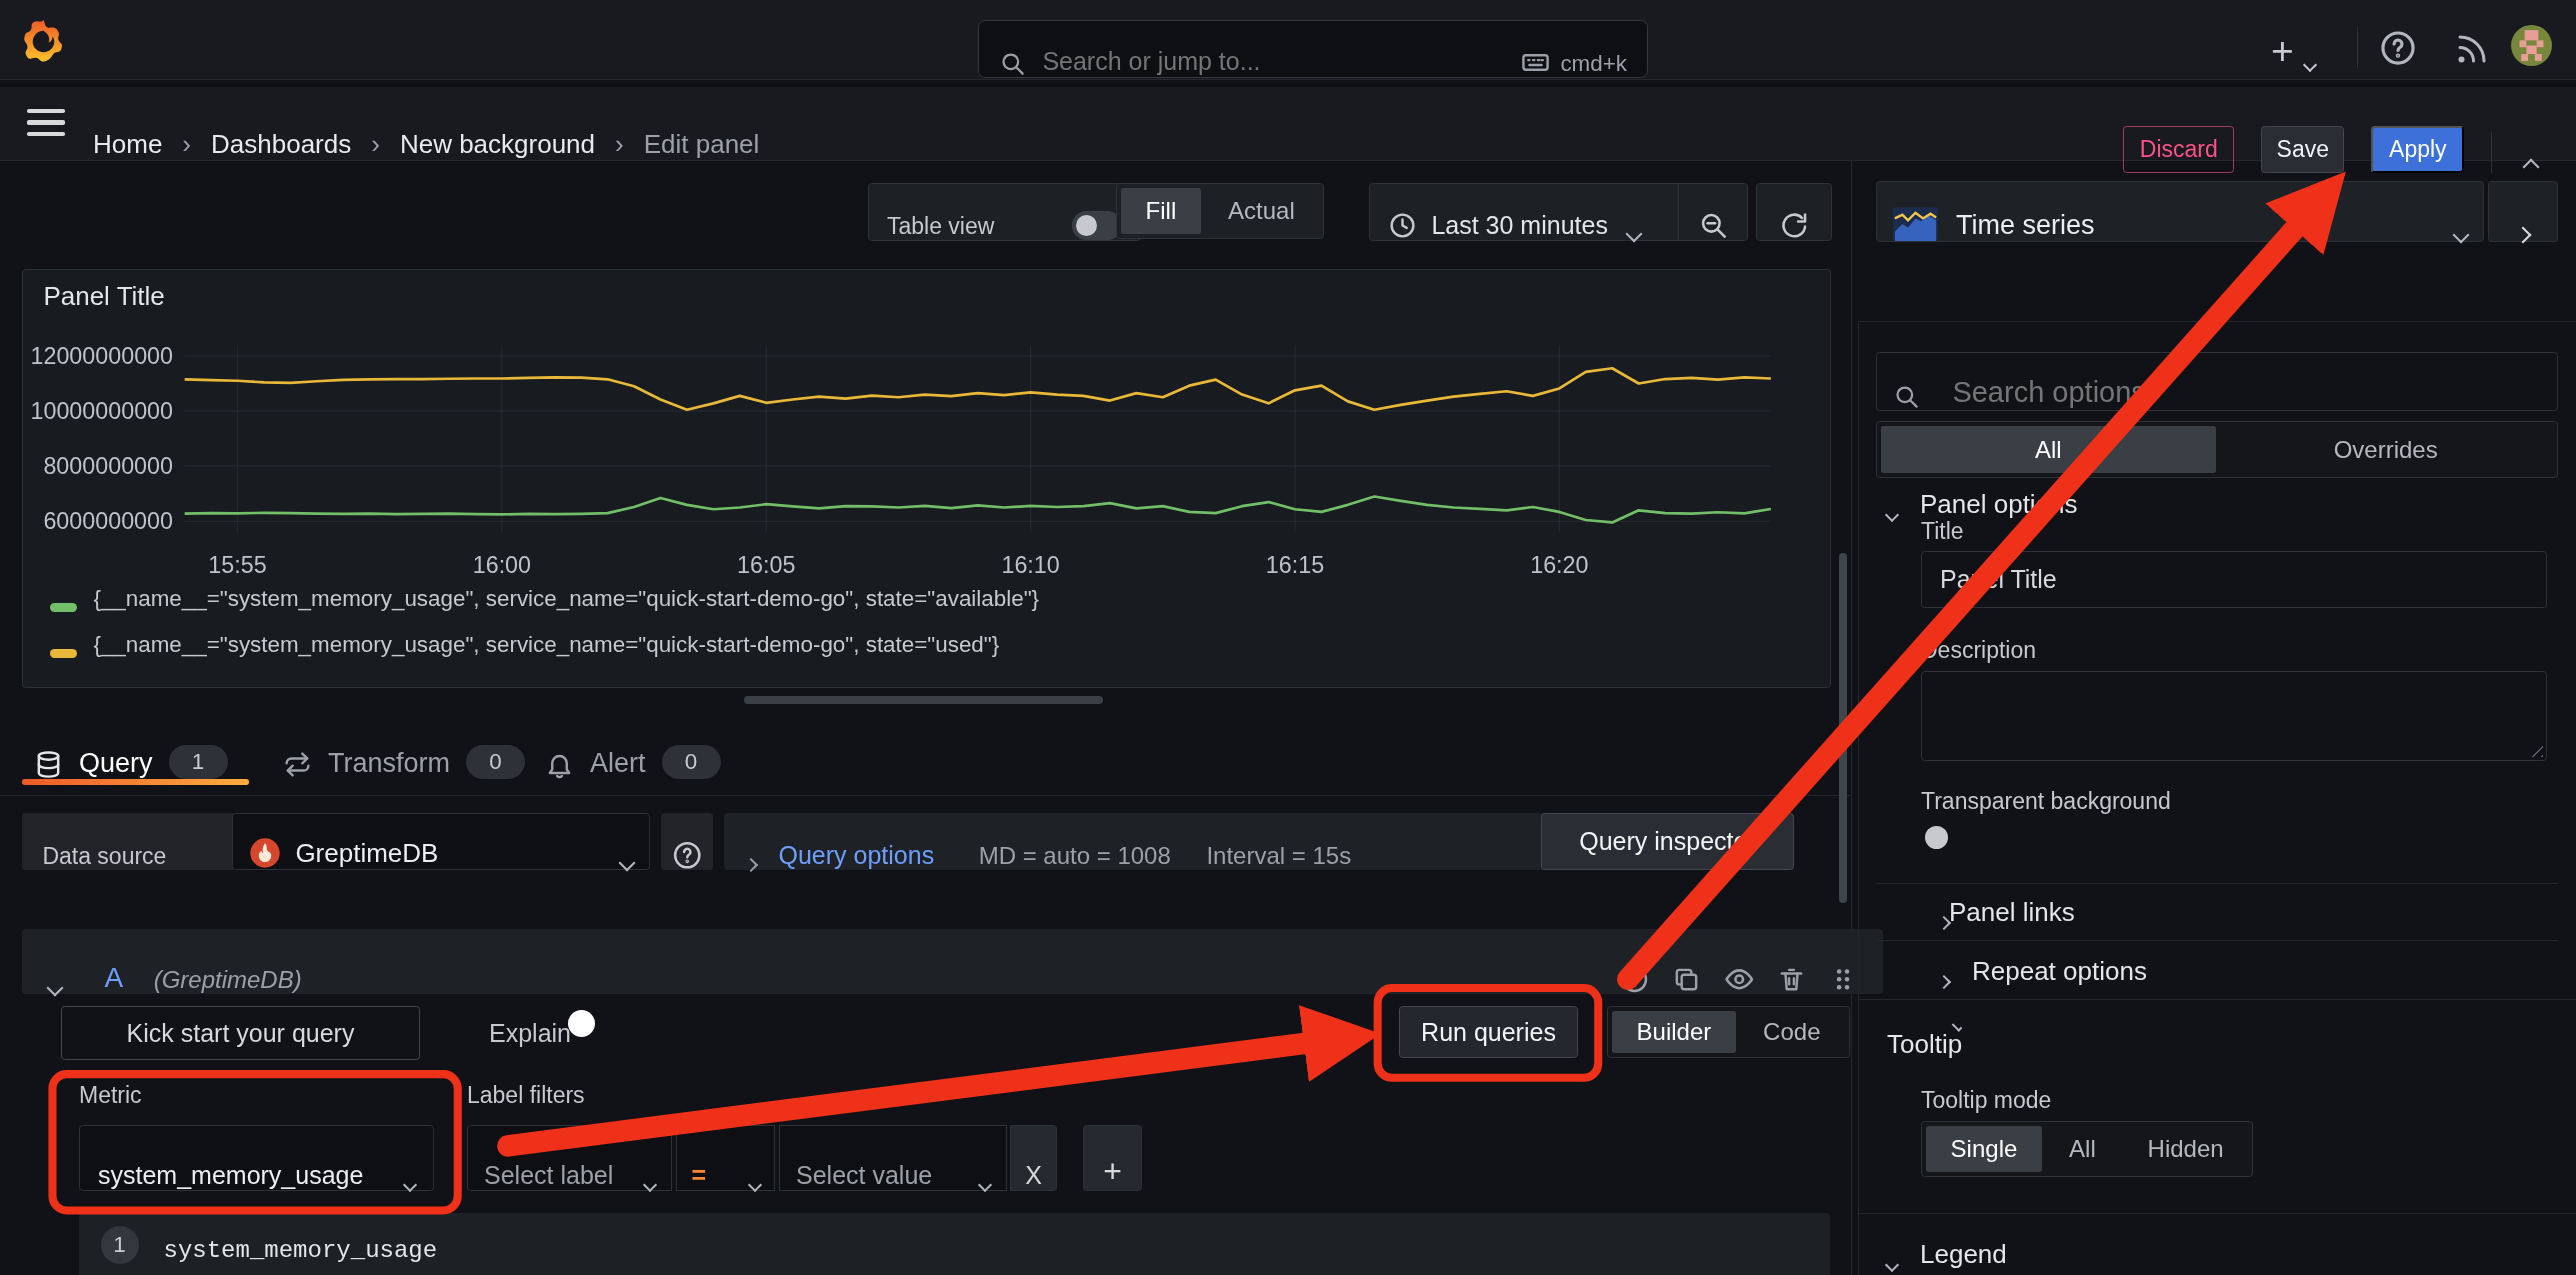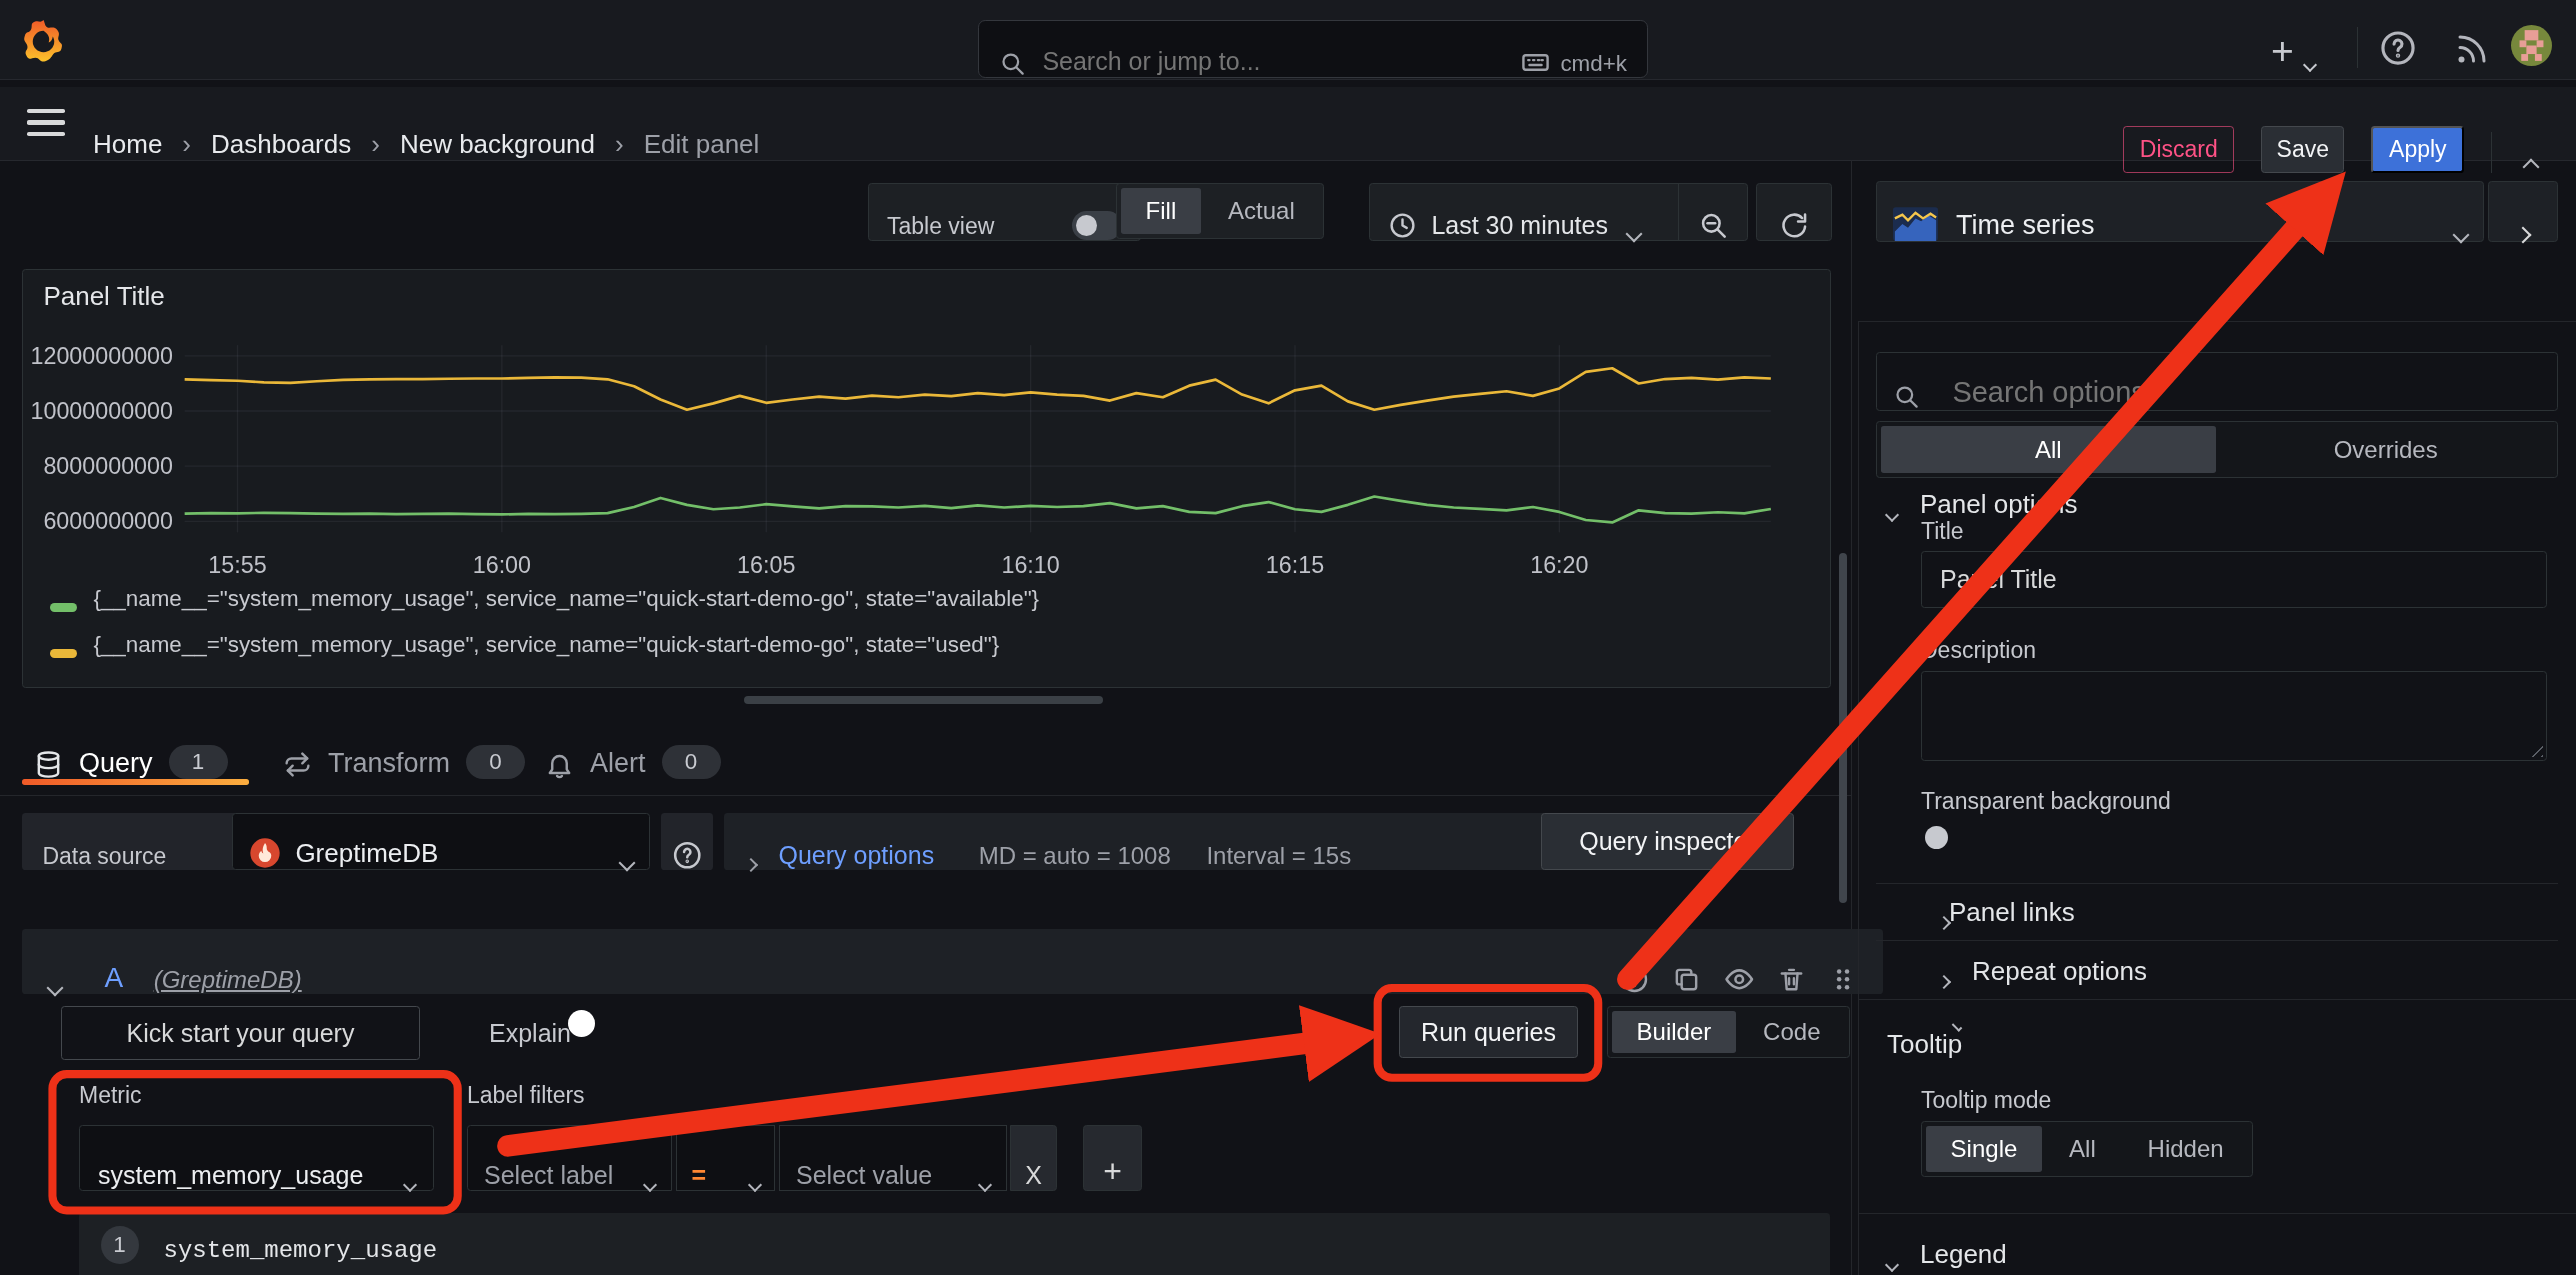--- a/index.html
+++ b/index.html
@@ -301,21 +301,21 @@
     <span style="color:#6e9fff;font-size:25px;">Query options</span>
     <span class="txt-dim" style="font-size:24px;margin-left:21.5px;">MD = auto = 1008</span>
     <span class="txt-dim" style="font-size:24px;margin-left:12.6px;">Interval = 15s</span>
   </div>
   <button class="a btn btn-secondary" style="left:1541px;top:813px;width:253px;height:57px;font-size:25px;">Query inspector</button>
 
   
   <div class="a softbox row" style="left:22.4px;top:929px;width:1807px;height:65px;padding:0 27px;gap:30.5px;">
     <span class="chev down" style="color:#b4b6bd;"></span>
     <span style="color:#6e9fff;font-size:28px;font-weight:500;margin-left:12.6px;">A</span>
-    <span class="txt-dim" style="font-style:italic;font-size:24px;text-decoration:underline;">(GreptimeDB)</span>
+    <span class="txt-dim" style="font-style:italic;font-size:24px;">(GreptimeDB)</span>
     <div class="row" style="margin-left:auto;gap:23px;color:#9da0a8;">
       <span style="display:flex;">
         <svg class="ic" width="29" height="29" viewBox="0 0 24 24" stroke-width="1.7">
             <circle cx="12" cy="12" r="9.5"></circle>
             <path d="M9.5 9.5a2.5 2.5 0 1 1 3.8 2.1c-.8.5-1.3 1-1.3 1.9"></path>
             <circle cx="12" cy="16.8" r=".4" fill="currentColor"></circle>
           </svg>
       </span>
       <span style="display:flex;">
         <svg class="ic" width="29" height="29" viewBox="0 0 24 24">

